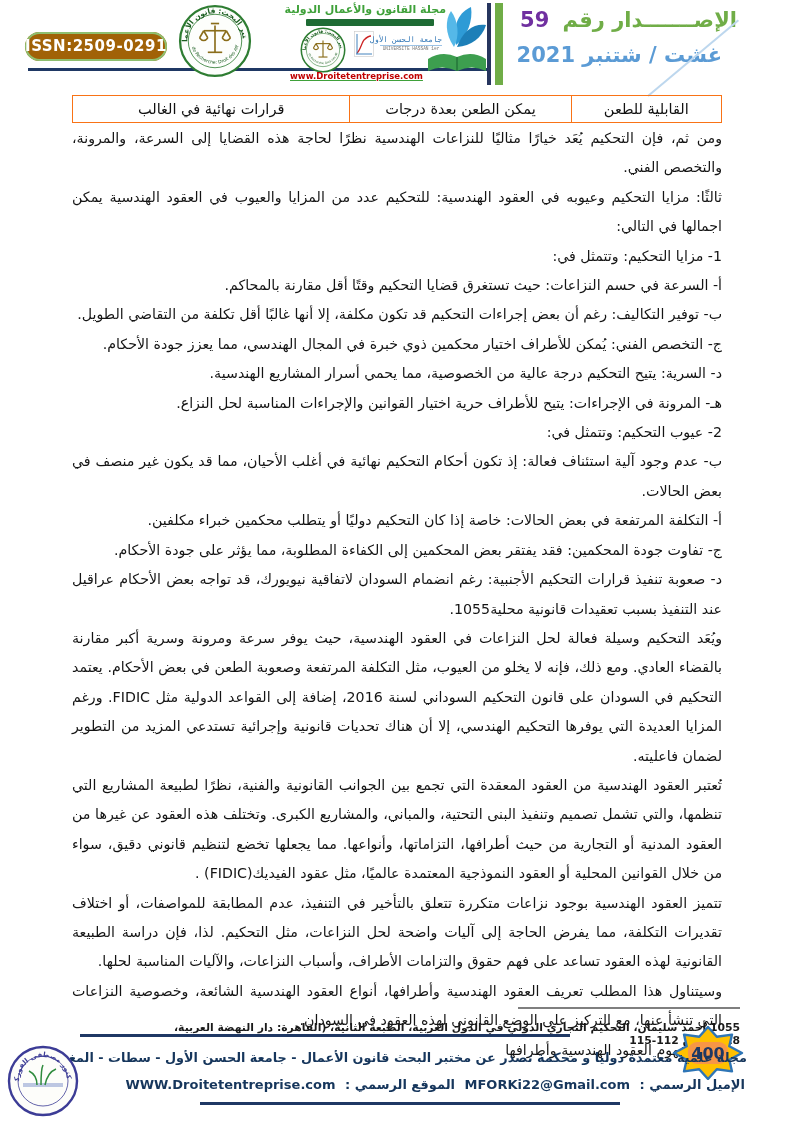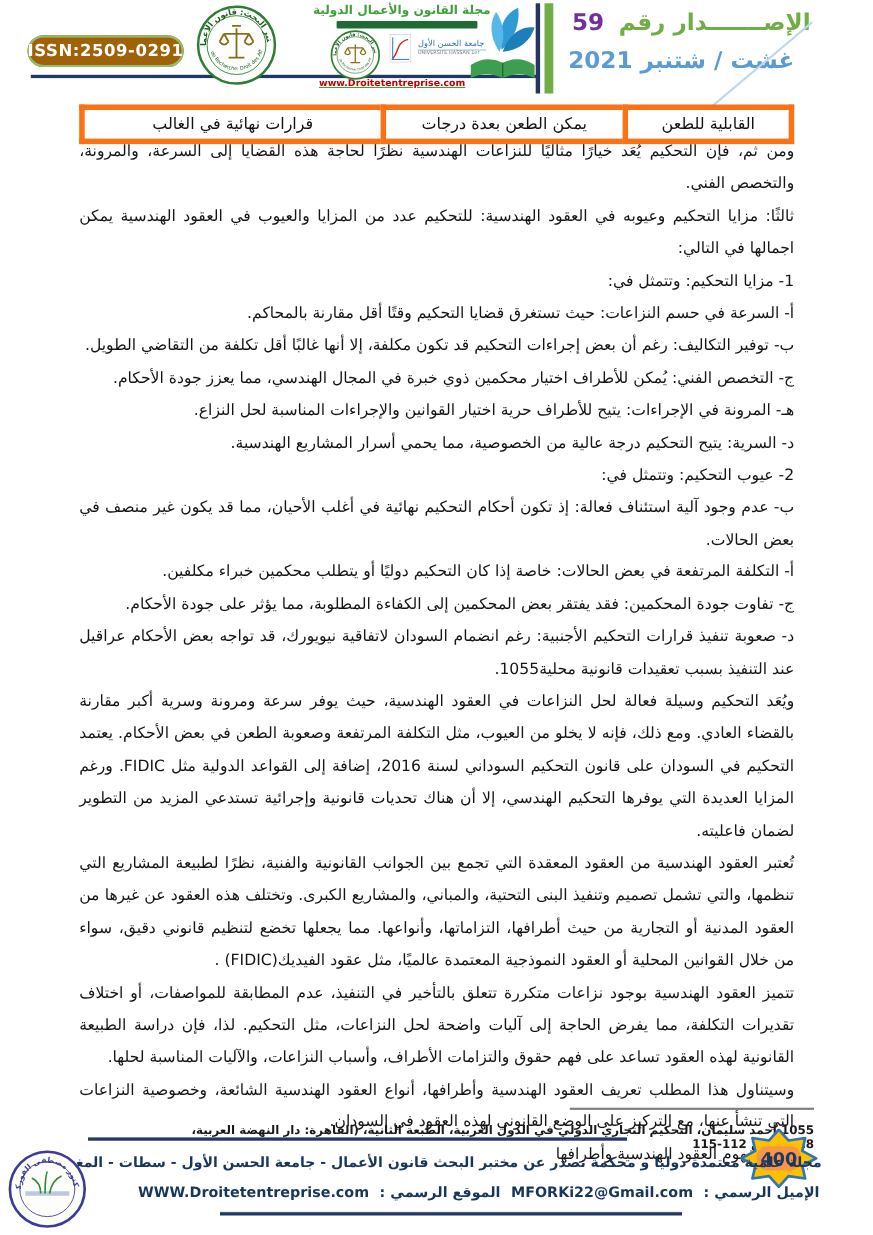--- a/index.html
+++ b/index.html
@@ -9,38 +9,38 @@
   .issn-pill{position:absolute;left:25px;top:32px;width:142px;height:29px;border-radius:15px;
         background:#a16207;color:#fff;font-weight:bold;font-size:15px;line-height:29px;
         text-align:center;letter-spacing:.5px;box-shadow:0 0 0 2px #8fbf6f inset;}
   .header-underline{position:absolute;left:28px;top:68px;width:462px;height:3px;background:#1f3864;}
   .stamp-large{position:absolute;left:178px;top:4px;}
   .journal-logo{position:absolute;left:272px;top:3px;width:202px;height:78px;}
   .jl-title{position:absolute;top:0;right:28px;font-size:11px;font-weight:bold;color:#3fa13a;direction:rtl;white-space:nowrap;}
   .jl-band{position:absolute;top:16px;right:40px;width:128px;height:7px;background:#1e6b34;border-radius:1px;}
   .jl-stamp{position:absolute;left:28px;top:24px;}
   .jl-chart{position:absolute;left:82px;top:28px;}
-  .jl-univ{position:absolute;left:108px;top:32px;width:62px;text-align:left;}
+  .jl-univ{position:absolute;left:108px;top:32px;width:62px;text-align:center;font-family:Liberation Mono, monospace;}
   .jl-univ .ar{font-size:7.5px;color:#2e74b5;direction:rtl;white-space:nowrap;}
   .jl-univ .fr{font-size:4.5px;color:#777;white-space:nowrap;border-top:1px solid #9dc3e6;margin-top:1px;}
   .jl-url{position:absolute;bottom:0;left:18px;font-size:8.5px;font-weight:bold;color:#c00000;
         text-decoration:underline;text-decoration-color:#3fa13a;}
   .jl-art{position:absolute;right:-12px;top:2px;}
   .vbar-navy{position:absolute;left:487px;top:3px;width:4px;height:82px;background:#26355e;}
   .vbar-green{position:absolute;left:495px;top:3px;width:8px;height:82px;background:#70ad47;}
   .issue-line{position:absolute;top:8px;right:57px;direction:rtl;font-size:21px;font-weight:bold;
         color:#70ad47;white-space:nowrap;text-align:center;}
   .issue-line .num{color:#7030a0;margin-right:6px;}
   .date-line{position:absolute;top:43px;right:72px;direction:rtl;font-size:21px;font-weight:bold;
         color:#5b9bd5;white-space:nowrap;}
   .diag-line{position:absolute;left:648px;top:95px;width:118px;height:0;border-top:2px solid #bdd7ee;
         transform:rotate(-40deg);transform-origin:left center;}
   
   .cmp-table{position:absolute;top:95px;left:72px;width:650px;border-collapse:collapse;direction:rtl;}
-  .cmp-table td{border:5px solid #f97316;height:26px;text-align:center;font-size:14.5px;padding:0 4px;}
+  .cmp-table td{border:1px solid #f97316;height:26px;text-align:center;font-size:14.5px;padding:0 4px;}
   .cmp-table td.c0{width:147px;} .cmp-table td.c1{width:222px;} .cmp-table td.c2{width:281px;}
   
   .body-text{position:absolute;top:124px;left:72px;width:650px;direction:rtl;text-align:justify;
         font-size:14.2px;line-height:29.4px;color:#141414;}
   .body-text p{margin:0;}
   .body-text p.bold{font-weight:bold;}
   
   .footnote-sep{position:absolute;top:1007px;left:518px;width:222px;height:2px;background:#7f7f7f;}
   .footnote{position:absolute;top:1021px;right:54px;width:600px;direction:rtl;text-align:right;
         font-size:10.8px;color:#1a1a1a;font-weight:bold;}
@@ -161,22 +161,22 @@
   </tbody>
     </table>
 
   <div class="body-text">
     <p>ومن ثم، فإن التحكيم يُعَد خيارًا مثاليًا للنزاعات الهندسية نظرًا لحاجة هذه القضايا إلى السرعة، والمرونة، والتخصص الفني.</p>
     <p>ثالثًا: مزايا التحكيم وعيوبه في العقود الهندسية: للتحكيم عدد من المزايا والعيوب في العقود الهندسية يمكن اجمالها في التالي:</p>
     <p>1- مزايا التحكيم: وتتمثل في:</p>
     <p>أ- السرعة في حسم النزاعات: حيث تستغرق قضايا التحكيم وقتًا أقل مقارنة بالمحاكم.</p>
     <p>ب- توفير التكاليف: رغم أن بعض إجراءات التحكيم قد تكون مكلفة، إلا أنها غالبًا أقل تكلفة من التقاضي الطويل.</p>
     <p>ج- التخصص الفني: يُمكن للأطراف اختيار محكمين ذوي خبرة في المجال الهندسي، مما يعزز جودة الأحكام.</p>
+    <p>د- السرية: يتيح التحكيم درجة عالية من الخصوصية، مما يحمي أسرار المشاريع الهندسية.</p>
     <p>هـ- المرونة في الإجراءات: يتيح للأطراف حرية اختيار القوانين والإجراءات المناسبة لحل النزاع.</p>
-    <p>د- السرية: يتيح التحكيم درجة عالية من الخصوصية، مما يحمي أسرار المشاريع الهندسية.</p>
     <p>2- عيوب التحكيم: وتتمثل في:</p>
     <p>ب- عدم وجود آلية استئناف فعالة: إذ تكون أحكام التحكيم نهائية في أغلب الأحيان، مما قد يكون غير منصف في بعض الحالات.</p>
     <p>أ- التكلفة المرتفعة في بعض الحالات: خاصة إذا كان التحكيم دوليًا أو يتطلب محكمين خبراء مكلفين.</p>
     <p>ج- تفاوت جودة المحكمين: فقد يفتقر بعض المحكمين إلى الكفاءة المطلوبة، مما يؤثر على جودة الأحكام.</p>
     <p>د- صعوبة تنفيذ قرارات التحكيم الأجنبية: رغم انضمام السودان لاتفاقية نيويورك، قد تواجه بعض الأحكام عراقيل عند التنفيذ بسبب تعقيدات قانونية محلية1055.</p>
     <p>ويُعَد التحكيم وسيلة فعالة لحل النزاعات في العقود الهندسية، حيث يوفر سرعة ومرونة وسرية أكبر مقارنة بالقضاء العادي. ومع ذلك، فإنه لا يخلو من العيوب، مثل التكلفة المرتفعة وصعوبة الطعن في بعض الأحكام. يعتمد التحكيم في السودان على قانون التحكيم السوداني لسنة 2016، إضافة إلى القواعد الدولية مثل FIDIC. ورغم المزايا العديدة التي يوفرها التحكيم الهندسي، إلا أن هناك تحديات قانونية وإجرائية تستدعي المزيد من التطوير لضمان فاعليته.</p>
     <p>تُعتبر العقود الهندسية من العقود المعقدة التي تجمع بين الجوانب القانونية والفنية، نظرًا لطبيعة المشاريع التي تنظمها، والتي تشمل تصميم وتنفيذ البنى التحتية، والمباني، والمشاريع الكبرى. وتختلف هذه العقود عن غيرها من العقود المدنية أو التجارية من حيث أطرافها، التزاماتها، وأنواعها. مما يجعلها تخضع لتنظيم قانوني دقيق، سواء من خلال القوانين المحلية أو العقود النموذجية المعتمدة عالميًا، مثل عقود الفيديك(FIDIC) .</p>
     <p>تتميز العقود الهندسية بوجود نزاعات متكررة تتعلق بالتأخير في التنفيذ، عدم المطابقة للمواصفات، أو اختلاف تقديرات التكلفة، مما يفرض الحاجة إلى آليات واضحة لحل النزاعات، مثل التحكيم. لذا، فإن دراسة الطبيعة القانونية لهذه العقود تساعد على فهم حقوق والتزامات الأطراف، وأسباب النزاعات، والآليات المناسبة لحلها.</p>
     <p>وسيتناول هذا المطلب تعريف العقود الهندسية وأطرافها، أنواع العقود الهندسية الشائعة، وخصوصية النزاعات التي تنشأ عنها، مع التركيز على الوضع القانوني لهذه العقود في السودان.</p>
     <p>أولًا: مفهوم العقود الهندسية وأطرافها</p>

